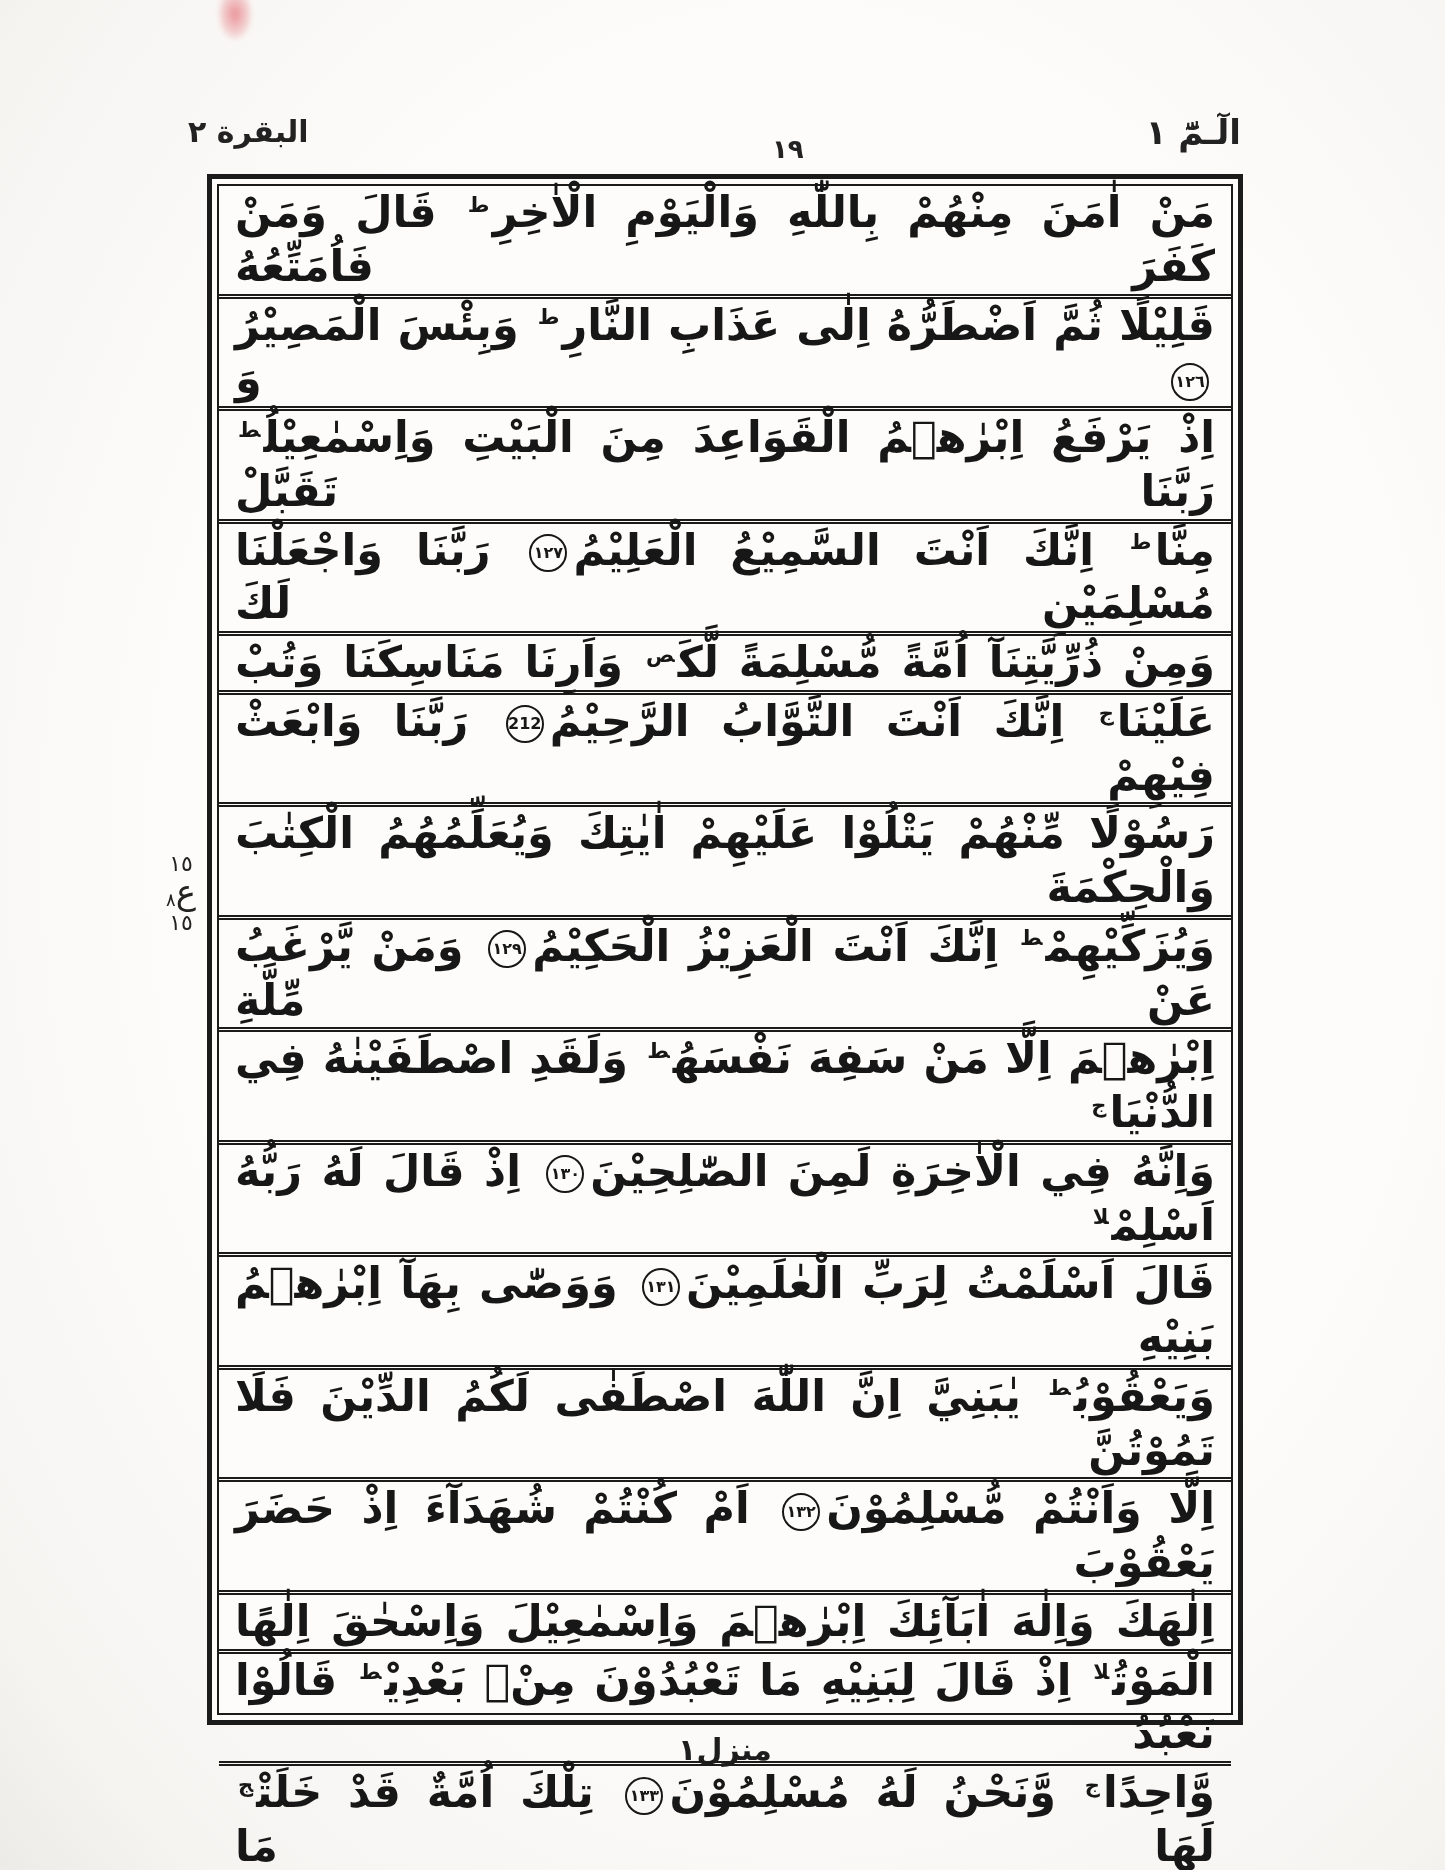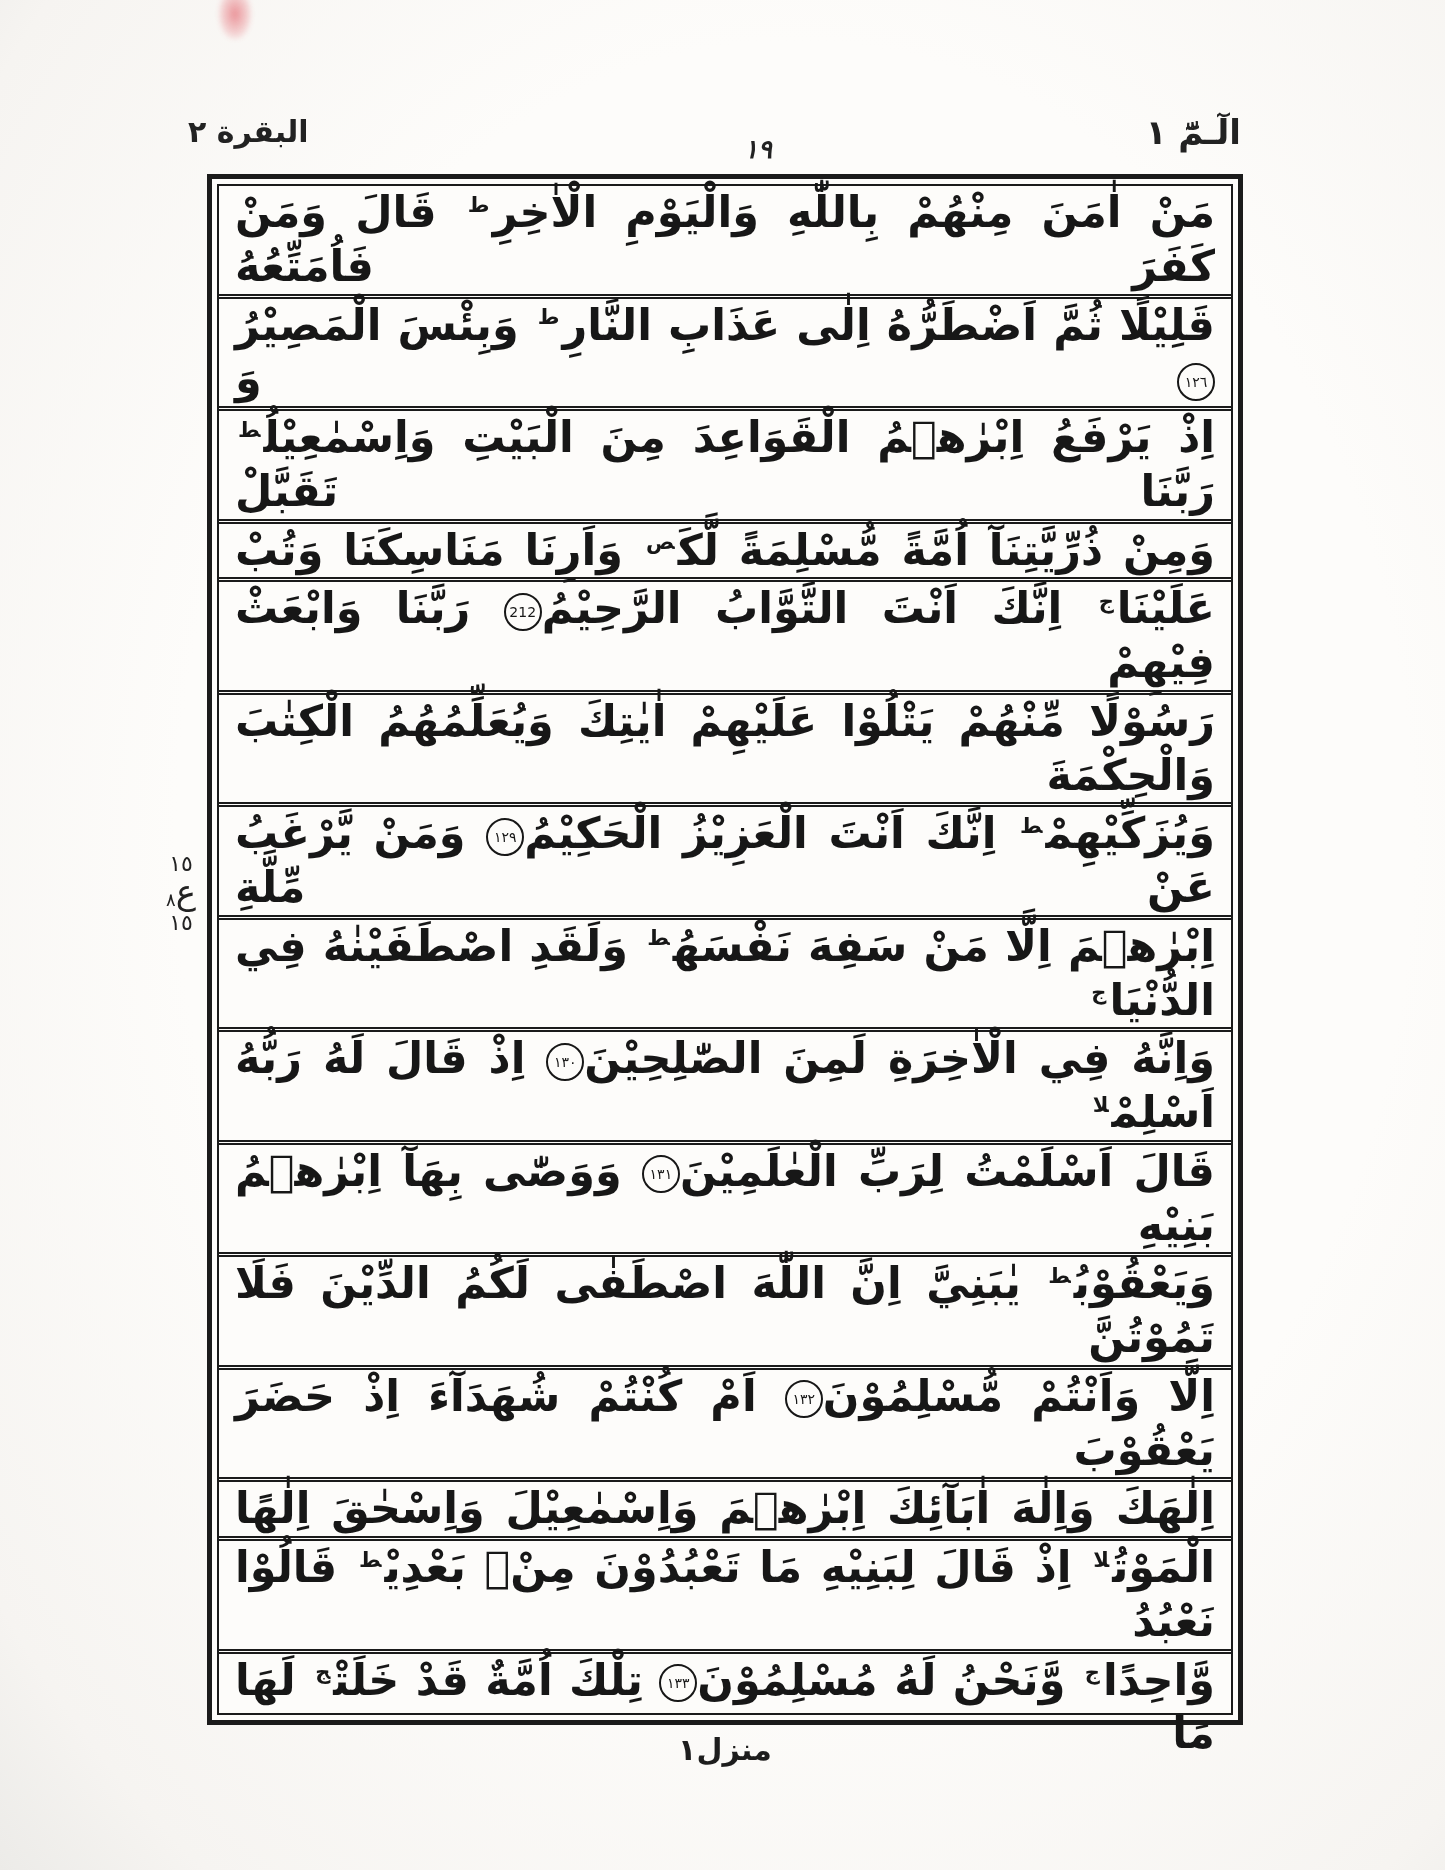--- a/index.html
+++ b/index.html
@@ -23,21 +23,21 @@
     opacity:.8;
   }
   .header-item{
     position:absolute;
     font-weight:bold;
     color:#222;
     direction:rtl;
     white-space:nowrap;
   }
   .header-juz{top:112px;right:204px;font-size:34px;letter-spacing:2px;}
-  .header-pagenum{top:134px;left:744px;font-size:26px;font-style:italic;}
+  .header-pagenum{top:134px;left:772px;font-size:26px;}
   .header-surah{top:114px;left:188px;font-size:30px;}
   .frame{
     position:absolute;
     left:207px;top:174px;
     width:1036px;height:1551px;
     border:5px solid #1b1b1b;
     padding:5px;
     box-sizing:border-box;
     background:#fdfcfa;
   }
@@ -67,25 +67,25 @@
     line-height:1.25;
     color:#171717;
     font-family:"DejaVu Sans",sans-serif;
   }
   .ayah-circle{
     display:inline-flex;
     align-items:center;justify-content:center;
     width:38px;height:38px;
     border:2.5px solid #171717;
     border-radius:50%;
-    font-size:14px;
-    font-weight:normal;
+    font-size:16px;
+    font-weight:bold;
     line-height:1;
     vertical-align:middle;
-    margin:0 0;
+    margin:0 6px;
     box-sizing:border-box;
   }
   .waqf{
     font-size:21px;
     font-weight:bold;
     vertical-align:super;
     margin:0 3px;
     line-height:1;
   }
   .margin-marker{
@@ -129,20 +129,23 @@
         <div class="row">
           <div class="row-text">مَنْ اٰمَنَ مِنْهُمْ بِاللّٰهِ وَالْيَوْمِ الْاٰخِرِ<span class="waqf">ط</span> قَالَ وَمَنْ كَفَرَ فَاُمَتِّعُهُ</div>
         </div>
         <div class="row">
           <div class="row-text">قَلِيْلًا ثُمَّ اَضْطَرُّهُ اِلٰى عَذَابِ النَّارِ<span class="waqf">ط</span> وَبِئْسَ الْمَصِيْرُ<span class="ayah-circle">١٢٦</span> وَ</div>
         </div>
         <div class="row">
           <div class="row-text">اِذْ يَرْفَعُ اِبْرٰهٖمُ الْقَوَاعِدَ مِنَ الْبَيْتِ وَاِسْمٰعِيْلُ<span class="waqf">ط</span> رَبَّنَا تَقَبَّلْ</div>
         </div>
         <div class="row">
+          <div class="row-text">مِنَّا<span class="waqf">ط</span> اِنَّكَ اَنْتَ السَّمِيْعُ الْعَلِيْمُ<span class="ayah-circle">١٢٧</span> رَبَّنَا وَاجْعَلْنَا مُسْلِمَيْنِ لَكَ</div>
+        </div>
+        <div class="row">
           <div class="row-text">وَمِنْ ذُرِّيَّتِنَآ اُمَّةً مُّسْلِمَةً لَّكَ<span class="waqf">ص</span> وَاَرِنَا مَنَاسِكَنَا وَتُبْ</div>
         </div>
         <div class="row">
           <div class="row-text">عَلَيْنَا<span class="waqf">ج</span> اِنَّكَ اَنْتَ التَّوَّابُ الرَّحِيْمُ<span class="ayah-circle">212</span> رَبَّنَا وَابْعَثْ فِيْهِمْ</div>
         </div>
         <div class="row">
           <div class="row-text">رَسُوْلًا مِّنْهُمْ يَتْلُوْا عَلَيْهِمْ اٰيٰتِكَ وَيُعَلِّمُهُمُ الْكِتٰبَ وَالْحِكْمَةَ</div>
         </div>
         <div class="row">
           <div class="row-text">وَيُزَكِّيْهِمْ<span class="waqf">ط</span> اِنَّكَ اَنْتَ الْعَزِيْزُ الْحَكِيْمُ<span class="ayah-circle">١٢٩</span> وَمَنْ يَّرْغَبُ عَنْ مِّلَّةِ</div>

